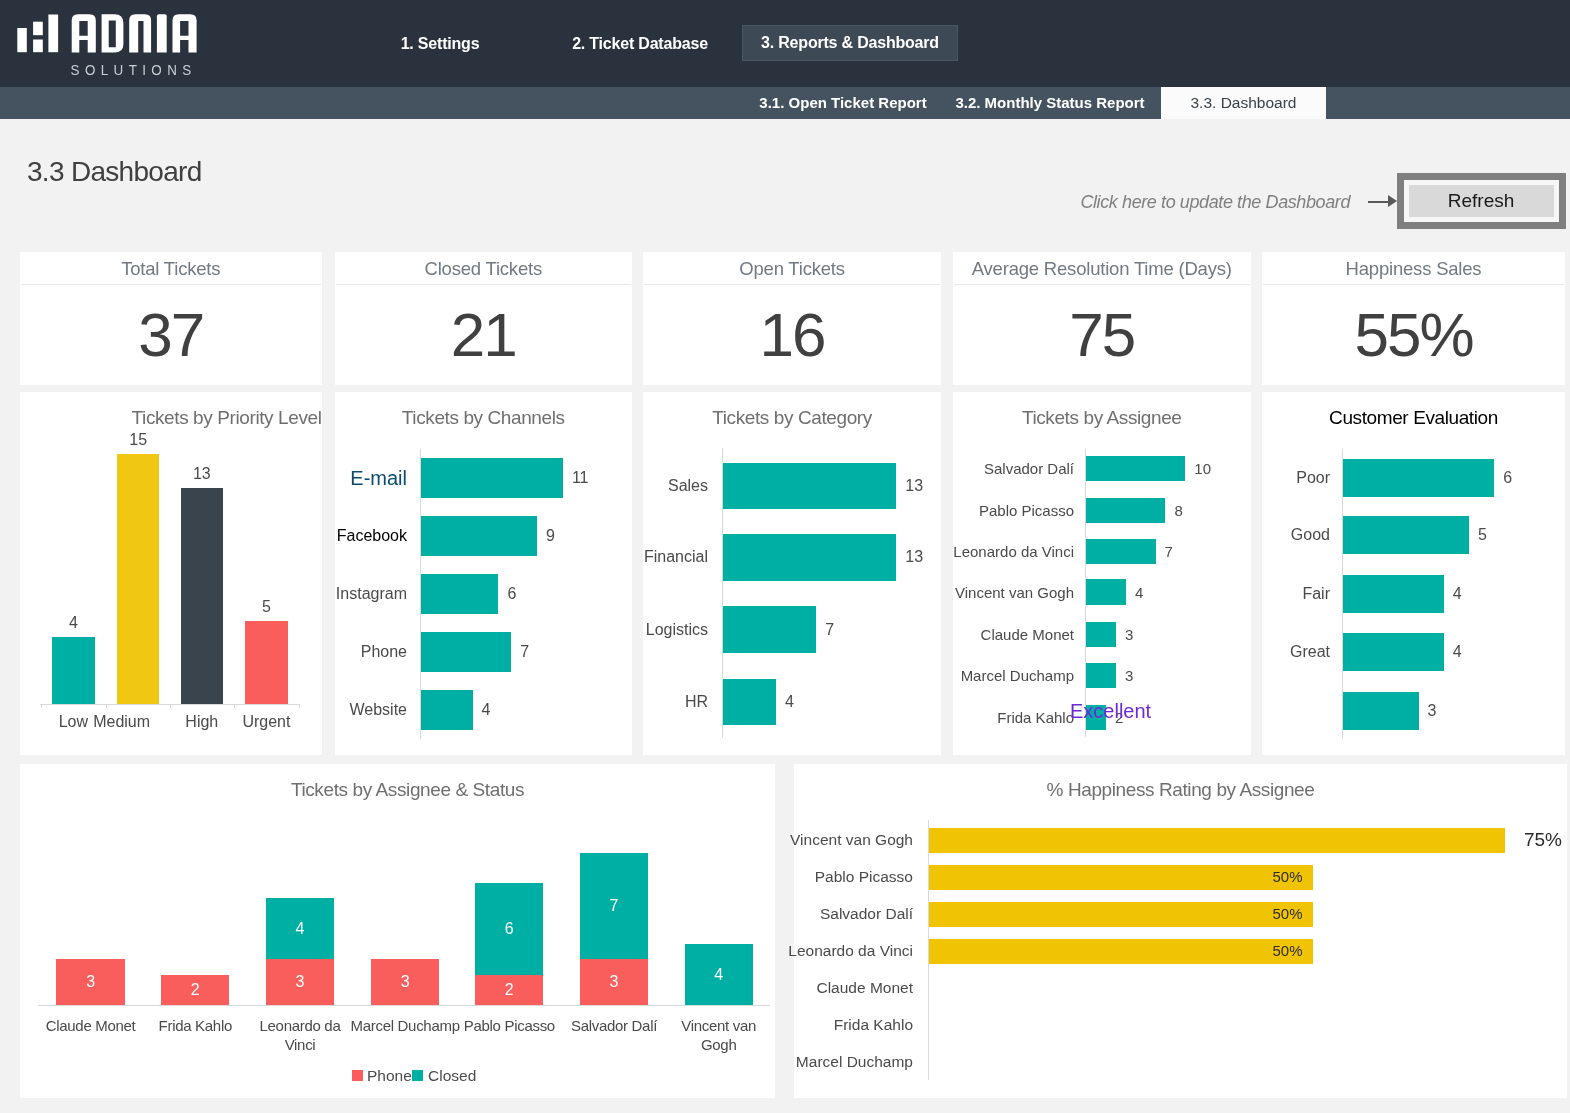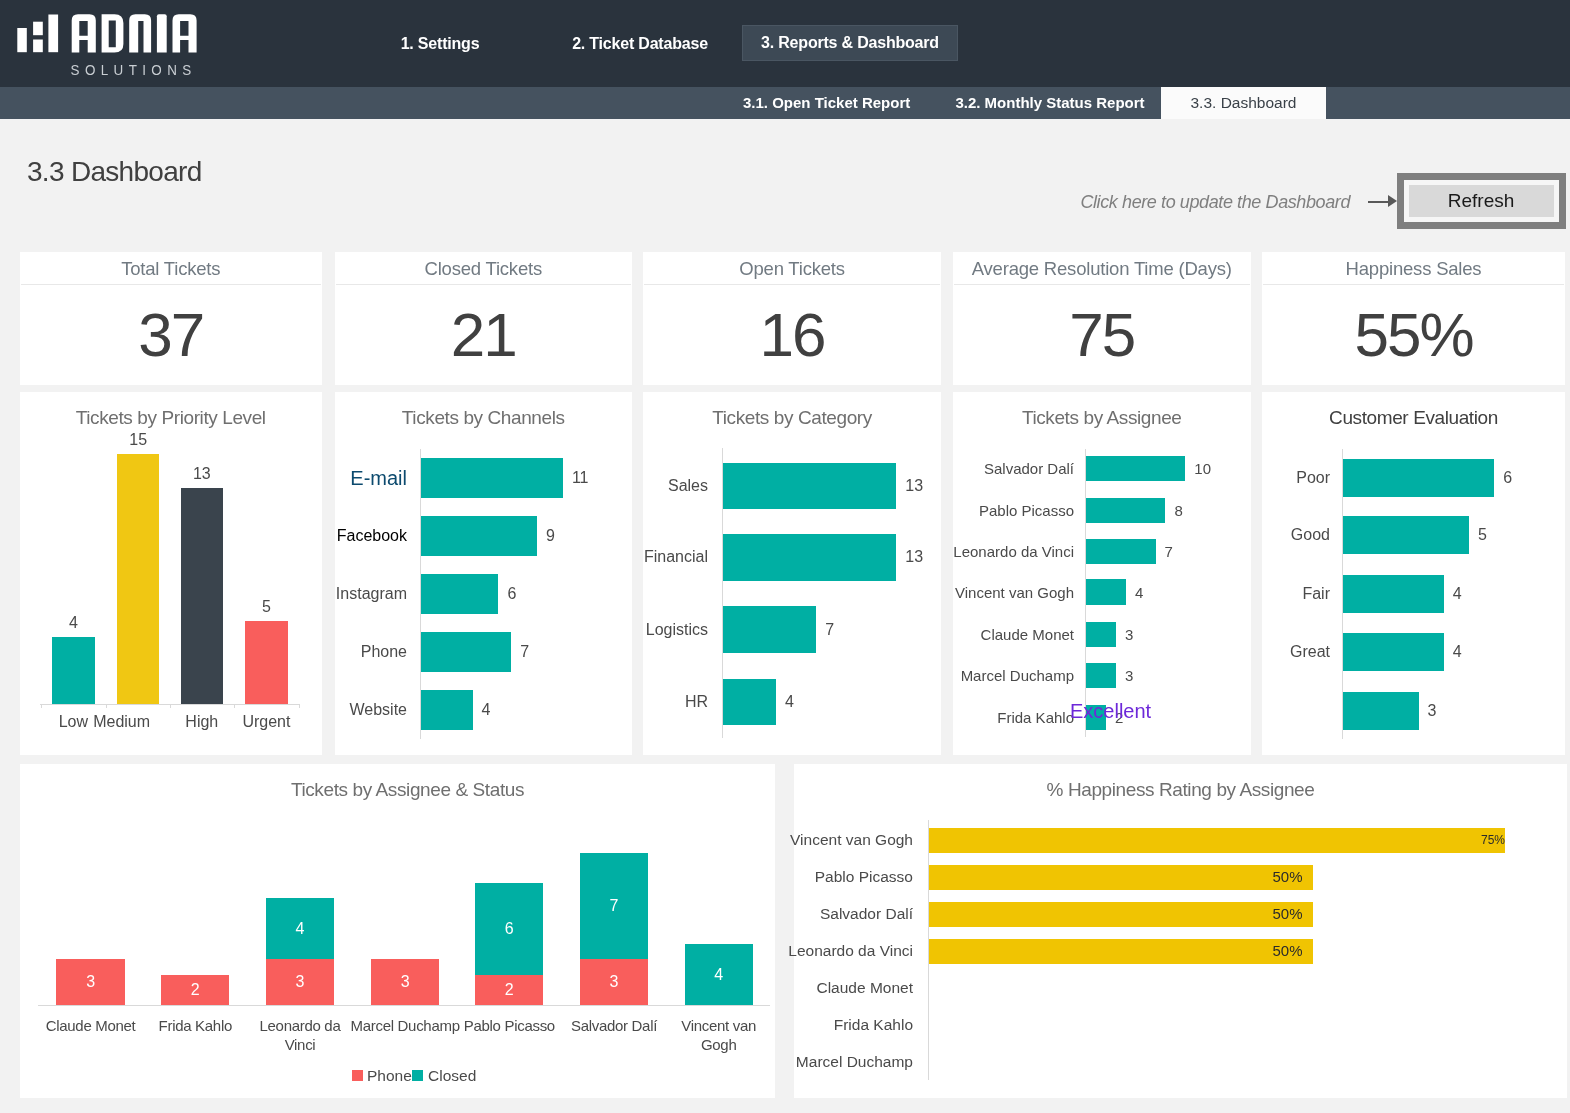--- a/index.html
+++ b/index.html
@@ -21,21 +21,21 @@
 <path d="M129.2,52.6 V20.5 Q129.2,14.2 135.5,14.2 H144.8 Q151.1,14.2 151.1,20.5 V52.6 H143.5 V21 H138.2 V52.6 Z"></path>
 <path d="M156.9,16.2 Q156.9,14.2 158.9,14.2 H164.7 Q166.7,14.2 166.7,16.2 V52.6 H156.9 Z"></path>
 <path d="M172.5,52.6 V20.5 Q172.5,14.2 178.8,14.2 H190.3 Q196.6,14.2 196.6,20.5 V52.6 H188.5 V40.1 H180.1 V52.6 Z M180.1,21 H188.5 V35.7 H180.1 Z"></path>
 </g>
 </g>
 <text x="70.6" y="75.4" fill="#C9CED3" font-family="Liberation Sans" font-size="15" textLength="126" lengthAdjust="spacingAndGlyphs" letter-spacing="6">SOLUTIONS</text>
 </svg>
 <div style="position:absolute;left:380px;top:27px;width:120px;height:34px;font-size:16px;color:#FFFFFF;text-align:center;line-height:34px;font-weight:bold;letter-spacing:-0.2px;">1. Settings</div>
 <div style="position:absolute;left:560px;top:27px;width:160px;height:34px;font-size:16px;color:#FFFFFF;text-align:center;line-height:34px;font-weight:bold;letter-spacing:-0.2px;">2. Ticket Database</div>
 <div style="position:absolute;left:742px;top:25px;width:216px;height:36px;background:#3D4955;border:1px solid #4A5662;font-size:16px;color:#FFFFFF;text-align:center;line-height:34px;font-weight:bold;letter-spacing:-0.2px;">3. Reports &amp; Dashboard</div>
-<div style="position:absolute;left:743px;top:87px;width:200px;height:32px;font-size:15px;color:#FFFFFF;text-align:left;line-height:32px;font-weight:bold;white-space:nowrap;">3.1. Open Ticket Report</div>
+<div style="position:absolute;left:743px;top:87px;width:200px;height:32px;font-size:15px;color:#FFFFFF;text-align:center;line-height:32px;font-weight:bold;white-space:nowrap;">3.1. Open Ticket Report</div>
 <div style="position:absolute;left:940px;top:87px;width:220px;height:32px;font-size:15px;color:#FFFFFF;text-align:center;line-height:32px;font-weight:bold;white-space:nowrap;">3.2. Monthly Status Report</div>
 <div style="position:absolute;left:1161px;top:87px;width:165px;height:32px;background:#FBFBFB;"></div>
 <div style="position:absolute;left:1161px;top:87px;width:165px;height:32px;font-size:15.5px;color:#3A4148;text-align:center;line-height:32px;">3.3. Dashboard</div>
 <div style="position:absolute;left:27px;top:156px;width:400px;height:32px;font-size:28px;color:#404040;letter-spacing:-0.7px;">3.3 Dashboard</div>
 <div style="position:absolute;left:1028px;top:190px;width:322px;height:24px;font-size:18px;color:#7F7F7F;font-style:italic;letter-spacing:-0.4px;text-align:right;line-height:24px;white-space:nowrap;">Click here to update the Dashboard</div>
 <div style="position:absolute;left:1368px;top:200.5px;width:22px;height:2px;background:#595959;"></div>
 <div style="position:absolute;left:1388px;top:195px;width:0px;height:0px;border-left:9px solid #595959;border-top:6.5px solid transparent;border-bottom:6.5px solid transparent;"></div>
 <div style="position:absolute;left:1396.5px;top:173px;width:169px;height:56px;background:#D9D9D9;border:7px solid #7F7F7F;box-shadow:inset 0 0 0 5px #F6F6F6;font-size:19px;color:#1A1A1A;text-align:center;line-height:42px;">Refresh</div>
 <div class="card" style="left:20px;top:251.5px;width:301.5px;height:133.5px;"></div>
 <div style="position:absolute;left:20px;top:251.5px;width:301.5px;height:33px;font-size:18.5px;color:#717A82;text-align:center;line-height:33px;letter-spacing:-0.2px;white-space:nowrap;">Total Tickets</div>
@@ -55,25 +55,25 @@
 <div style="position:absolute;left:952.7px;top:285px;width:298.1px;height:99px;font-size:62px;color:#404040;text-align:center;line-height:99px;letter-spacing:-2px;">75</div>
 <div class="card" style="left:1262px;top:251.5px;width:303px;height:133.5px;"></div>
 <div style="position:absolute;left:1262px;top:251.5px;width:303px;height:33px;font-size:18.5px;color:#717A82;text-align:center;line-height:33px;letter-spacing:-0.2px;white-space:nowrap;">Happiness Sales</div>
 <div style="position:absolute;left:1263px;top:284px;width:301px;height:1px;background:#E8E8E8;"></div>
 <div style="position:absolute;left:1262px;top:285px;width:303px;height:99px;font-size:62px;color:#404040;text-align:center;line-height:99px;letter-spacing:-2px;">55%</div>
 <div class="card" style="left:20px;top:392px;width:301.5px;height:363px;"></div>
 <div class="card" style="left:335px;top:392px;width:296.5px;height:363px;"></div>
 <div class="card" style="left:642.7px;top:392px;width:298.8px;height:363px;"></div>
 <div class="card" style="left:952.7px;top:392px;width:298.1px;height:363px;"></div>
 <div class="card" style="left:1262px;top:392px;width:303px;height:363px;"></div>
-<div style="position:absolute;left:20px;top:405px;width:301.5px;height:26px;font-size:19px;color:#6F6F6F;text-align:center;line-height:26px;letter-spacing:-0.4px;white-space:nowrap;">Tickets by Priority Level</div>
+<div style="position:absolute;left:20px;top:405px;width:301.5px;height:26px;font-size:19px;color:#6F6F6F;text-align:right;line-height:26px;letter-spacing:-0.4px;white-space:nowrap;">Tickets by Priority Level</div>
 <div style="position:absolute;left:335px;top:405px;width:296.5px;height:26px;font-size:19px;color:#6F6F6F;text-align:center;line-height:26px;letter-spacing:-0.4px;white-space:nowrap;">Tickets by Channels</div>
 <div style="position:absolute;left:642.7px;top:405px;width:298.8px;height:26px;font-size:19px;color:#6F6F6F;text-align:center;line-height:26px;letter-spacing:-0.4px;white-space:nowrap;">Tickets by Category</div>
 <div style="position:absolute;left:952.7px;top:405px;width:298.1px;height:26px;font-size:19px;color:#6F6F6F;text-align:center;line-height:26px;letter-spacing:-0.4px;white-space:nowrap;">Tickets by Assignee</div>
-<div style="position:absolute;left:1262px;top:405px;width:303px;height:26px;font-size:19px;color:#404040;text-align:center;line-height:26px;letter-spacing:-0.4px;white-space:nowrap;">Customer Evaluation</div>
+<div style="position:absolute;left:1262px;top:405px;width:303px;height:26px;font-size:19px;color:#000000;text-align:center;line-height:26px;letter-spacing:-0.4px;white-space:nowrap;">Customer Evaluation</div>
 <div style="position:absolute;left:40px;top:704px;width:260px;height:1px;background:#D9D9D9;"></div>
 <div style="position:absolute;left:41.2px;top:704px;width:1px;height:4px;background:#D9D9D9;"></div>
 <div style="position:absolute;left:105.55px;top:704px;width:1px;height:4px;background:#D9D9D9;"></div>
 <div style="position:absolute;left:169.9px;top:704px;width:1px;height:4px;background:#D9D9D9;"></div>
 <div style="position:absolute;left:234.25px;top:704px;width:1px;height:4px;background:#D9D9D9;"></div>
 <div style="position:absolute;left:298.6px;top:704px;width:1px;height:4px;background:#D9D9D9;"></div>
 <div style="position:absolute;left:52.2px;top:637.4px;width:42.4px;height:66.6px;background:#00AFA3;"></div>
 <div style="position:absolute;left:43.4px;top:613.4px;width:60px;height:20px;font-size:16px;color:#4A4A4A;text-align:center;line-height:20px;">4</div>
 <div style="position:absolute;left:28.4px;top:712px;width:90px;height:20px;font-size:16px;color:#4A4A4A;text-align:center;line-height:20px;">Low</div>
 <div style="position:absolute;left:117px;top:454.25px;width:42.4px;height:249.75px;background:#F0C713;"></div>
@@ -183,21 +183,21 @@
 <div style="position:absolute;left:549px;top:1016px;width:130px;height:40px;font-size:15px;color:#4A4A4A;text-align:center;line-height:19px;letter-spacing:-0.3px;">Salvador Dalí</div>
 <div style="position:absolute;left:684.5px;top:944px;width:68.4px;height:61px;background:#00AFA3;"></div>
 <div style="position:absolute;left:698.7px;top:964.5px;width:40px;height:20px;font-size:16px;color:#FFFFFF;text-align:center;line-height:20px;">4</div>
 <div style="position:absolute;left:653.7px;top:1016px;width:130px;height:40px;font-size:15px;color:#4A4A4A;text-align:center;line-height:19px;letter-spacing:-0.3px;">Vincent van<br>Gogh</div>
 <div style="position:absolute;left:352px;top:1070px;width:11px;height:11px;background:#F95E5C;"></div>
 <div style="position:absolute;left:367px;top:1066px;width:45px;height:20px;font-size:15.5px;color:#4A4A4A;line-height:20px;">Phone</div>
 <div style="position:absolute;left:412px;top:1070px;width:11px;height:11px;background:#00AFA3;"></div>
 <div style="position:absolute;left:428px;top:1066px;width:60px;height:20px;font-size:15.5px;color:#4A4A4A;line-height:20px;">Closed</div>
 <div style="position:absolute;left:927.5px;top:820px;width:1px;height:260px;background:#D9D9D9;"></div>
 <div style="position:absolute;left:928.5px;top:827.5px;width:576px;height:25px;background:#F0C402;"></div>
-<div style="position:absolute;left:1445px;top:830px;width:60px;height:20px;font-size:12px;color:#2B2B2B;text-align:right;line-height:20px;">75%</div>
+<div style="position:absolute;left:1502px;top:830px;width:60px;height:20px;font-size:19px;color:#2B2B2B;text-align:right;line-height:20px;">75%</div>
 <div style="position:absolute;left:653px;top:828.25px;width:260px;height:23.5px;font-size:15.5px;color:#4A4A4A;text-align:right;line-height:23.5px;">Vincent van Gogh</div>
 <div style="position:absolute;left:928.5px;top:864.5px;width:384px;height:25px;background:#F0C402;"></div>
 <div style="position:absolute;left:1242.5px;top:867px;width:60px;height:20px;font-size:15px;color:#2B2B2B;text-align:right;line-height:20px;">50%</div>
 <div style="position:absolute;left:653px;top:865.25px;width:260px;height:23.5px;font-size:15.5px;color:#4A4A4A;text-align:right;line-height:23.5px;">Pablo Picasso</div>
 <div style="position:absolute;left:928.5px;top:901.5px;width:384px;height:25px;background:#F0C402;"></div>
 <div style="position:absolute;left:1242.5px;top:904px;width:60px;height:20px;font-size:15px;color:#2B2B2B;text-align:right;line-height:20px;">50%</div>
 <div style="position:absolute;left:653px;top:902.25px;width:260px;height:23.5px;font-size:15.5px;color:#4A4A4A;text-align:right;line-height:23.5px;">Salvador Dalí</div>
 <div style="position:absolute;left:928.5px;top:938.5px;width:384px;height:25px;background:#F0C402;"></div>
 <div style="position:absolute;left:1242.5px;top:941px;width:60px;height:20px;font-size:15px;color:#2B2B2B;text-align:right;line-height:20px;">50%</div>
 <div style="position:absolute;left:653px;top:939.25px;width:260px;height:23.5px;font-size:15.5px;color:#4A4A4A;text-align:right;line-height:23.5px;">Leonardo da Vinci</div>

